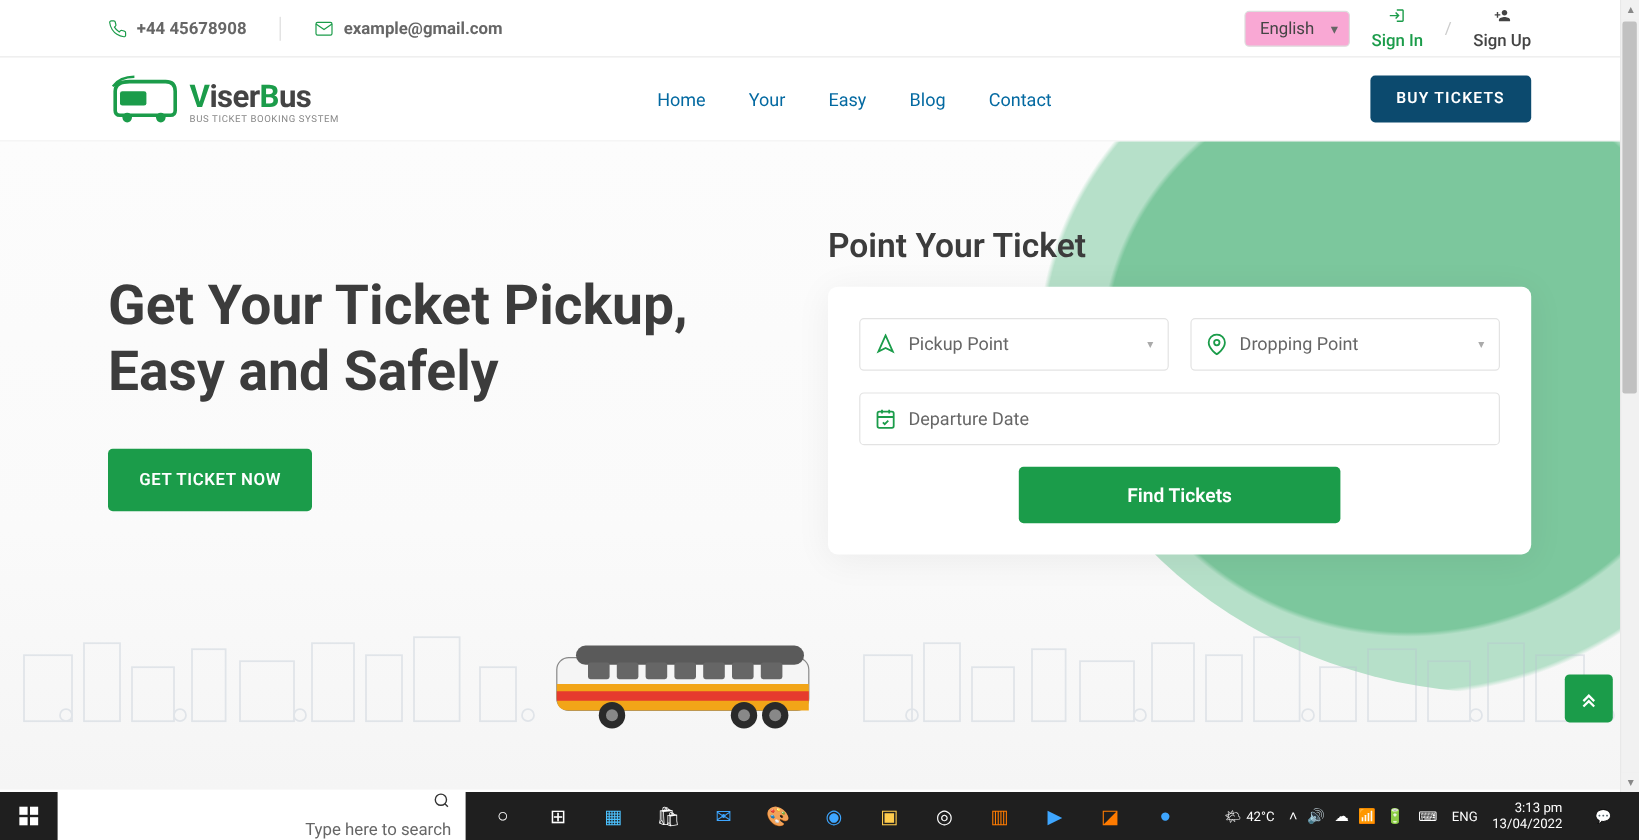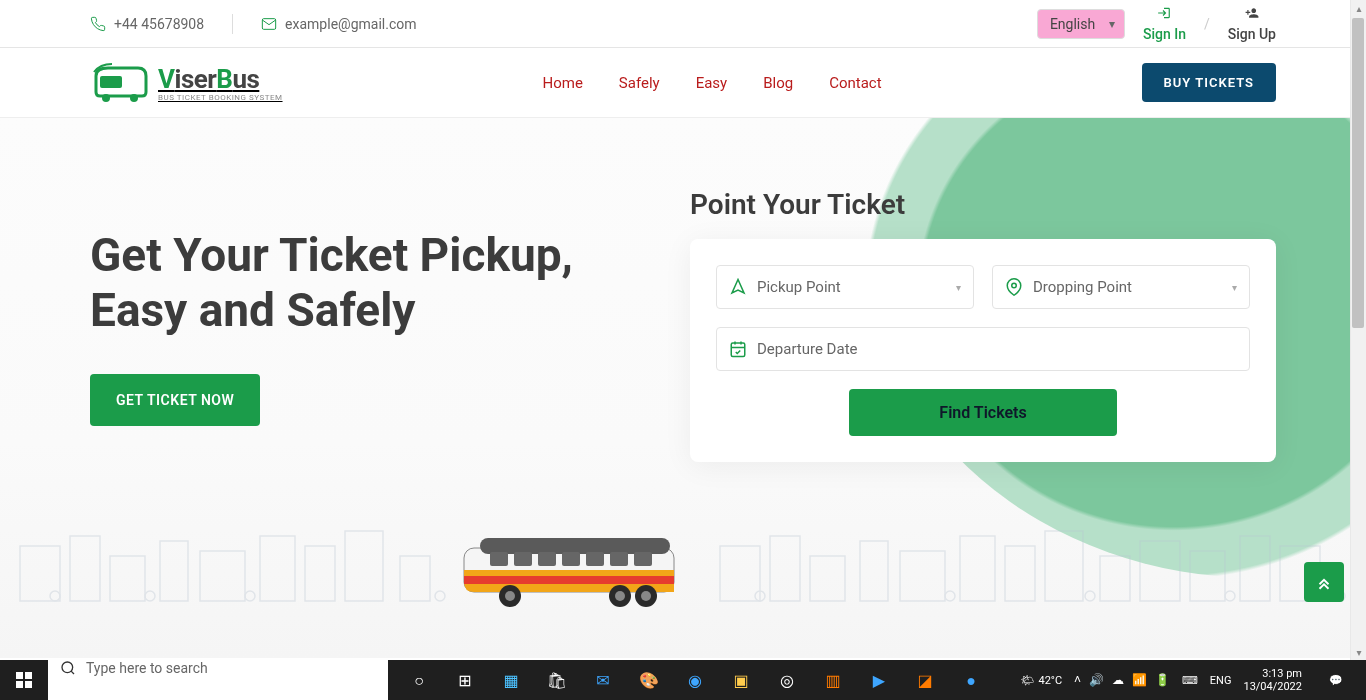--- a/index.html
+++ b/index.html
@@ -2,72 +2,72 @@
 <html><head>
 <meta charset="utf-8">
 <style>
 * { margin: 0; padding: 0; box-sizing: border-box; font-family: -apple-system, BlinkMacSystemFont, "Segoe UI", Roboto, sans-serif; }
 body { background: #fff; width: 1366px; height: 700px; overflow: hidden; position: relative; }
 
 
 .topbar { height: 48px; border-bottom: 1px solid #e5e5e5; display: flex; align-items: center; padding: 0 90px; font-size: 14px; color: #666; }
 .topbar .left { display: flex; align-items: center; gap: 24px; }
 .topbar .sep { width: 1px; height: 20px; background: #ddd; margin: 0 4px; }
-.topbar .contact { display: flex; align-items: center; gap: 8px; color: #666; }
+.topbar .contact { display: flex; align-items: center; gap: 8px; color: #666; font-weight: bold; }
 .topbar .contact svg { width: 16px; height: 16px; stroke: #1b9c4a; fill: none; stroke-width: 1.5; }
 .topbar .right { margin-left: auto; display: flex; align-items: center; gap: 18px; }
 .lang-select { border: 1px solid #ddd; border-radius: 4px; padding: 6px 28px 6px 12px; font-size: 14px; color: #444; background: #f9a8d4; appearance: none; position: relative; }
 .lang-wrap { position: relative; }
 .lang-wrap::after { content: "▾"; position: absolute; right: 10px; top: 50%; transform: translateY(-50%); color: #666; pointer-events: none; font-size: 12px; }
 .auth-link { color: #1b9c4a; font-weight: 500; display: flex; align-items: center; gap: 6px; cursor: pointer; flex-direction: column; }
 .auth-link.signup { color: #444; }
 .auth-link svg { width: 14px; height: 14px; }
 .slash { color: #ccc; }
 
 
 .navbar { height: 70px; display: flex; align-items: center; padding: 0 90px; border-bottom: 1px solid #eee; background: #fff; }
-.logo { display: flex; align-items: center; gap: 8px; text-decoration: underline; }
+.logo { display: flex; align-items: flex-end; gap: 8px; }
 .logo svg { width: 60px; height: 42px; }
 .logo-text { font-size: 26px; font-weight: 700; color: #444; letter-spacing: -0.5px; }
 .logo-text .v { color: #1b9c4a; }
 .logo-sub { font-size: 8px; color: #888; letter-spacing: 0.5px; display: block; line-height: 1; }
 .nav-links { display: flex; gap: 36px; margin-left: auto; margin-right: auto; }
-.nav-links a { color: #b91c1c; text-decoration: none; font-size: 15px; cursor: pointer; }
+.nav-links a { color: #0369a1; text-decoration: none; font-size: 15px; cursor: pointer; }
 .buy-btn { background: #0c4a6e; color: #fff; padding: 12px 22px; border: none; border-radius: 4px; font-size: 13px; font-weight: 600; letter-spacing: 1px; cursor: pointer; }
 
 
 .hero { position: relative; height: 540px; overflow: hidden; background: linear-gradient(180deg, #fcfcfc 0%, #fafafa 60%, #f5f5f5 100%); }
 .blob { position: absolute; right: -60px; top: -60px; width: 560px; height: 520px; background: radial-gradient(ellipse at 55% 45%, #7cc79d 0%, #7cc79d 58%, #b6e0c9 59%, #b6e0c9 70%, transparent 71%); border-radius: 0 0 0 70% / 0 0 0 65%; z-index: 0; }
 .hero-inner { position: relative; z-index: 1; display: flex; padding: 70px 90px 0; gap: 40px; }
 .hero-left { flex: 0 0 560px; padding-top: 40px; }
 .hero-title { font-size: 46px; font-weight: 700; color: #3c3c3c; line-height: 1.2; margin-bottom: 36px; }
 .get-btn { background: #1b9c4a; color: #fff; border: none; padding: 18px 26px; border-radius: 4px; font-size: 14px; font-weight: 600; letter-spacing: 0.5px; cursor: pointer; }
 
 .hero-right { flex: 1; }
 .form-title { font-size: 28px; font-weight: 600; color: #3c3c3c; margin-bottom: 18px; }
 .form-card { background: #fff; border-radius: 8px; padding: 26px; box-shadow: 0 4px 30px rgba(0,0,0,0.06); }
 .form-row { display: flex; gap: 18px; margin-bottom: 18px; }
 .form-field { flex: 1; position: relative; border: 1px solid #e3e3e3; border-radius: 4px; padding: 12px 30px 12px 40px; display: flex; align-items: center; font-size: 15px; color: #666; background: #fff; cursor: pointer; }
 .form-field.select::after { content: "▾"; position: absolute; right: 12px; top: 50%; transform: translateY(-50%); color: #aaa; font-size: 10px; }
 .field-icon { position: absolute; left: 12px; top: 50%; transform: translateY(-50%); width: 18px; height: 18px; }
-.find-btn { display: block; margin: 0 auto; background: #1b9c4a; color: #0f172a; border: none; padding: 14px 90px; border-radius: 4px; font-size: 16px; font-weight: 600; cursor: pointer; }
+.find-btn { display: block; margin: 0 auto; background: #1b9c4a; color: #ffffff; border: none; padding: 14px 90px; border-radius: 4px; font-size: 16px; font-weight: 600; cursor: pointer; }
 
 
 .skyline { position: absolute; bottom: 52px; left: 0; right: 0; height: 90px; z-index: 1; opacity: 0.35; }
 .bus-img { position: absolute; bottom: 48px; left: 460px; z-index: 2; }
 
 
 .scroll-top { position: absolute; right: 22px; bottom: 56px; width: 40px; height: 40px; background: #1b9c4a; border-radius: 4px; display: flex; align-items: center; justify-content: center; cursor: pointer; z-index: 10; }
 .scroll-top svg { width: 18px; height: 18px; stroke: #fff; fill: none; stroke-width: 2.5; }
 
 
 .taskbar { position: absolute; bottom: 0; left: 0; right: 0; height: 40px; background: #1f1f1f; display: flex; align-items: center; color: #fff; font-size: 12px; z-index: 20; }
 .start { width: 48px; height: 40px; display: flex; align-items: center; justify-content: center; }
 .start svg { width: 16px; height: 16px; fill: #fff; }
-.search-box { background: #fff; height: 40px; width: 340px; display: flex; align-items: flex-start; padding: 0 12px; gap: 10px; color: #666; font-size: 14px; }
+.search-box { background: #fff; height: 40px; width: 340px; display: flex; align-items: flex-end; padding: 0 12px; gap: 10px; color: #666; font-size: 14px; flex-direction: column; }
 .search-box svg { width: 16px; height: 16px; stroke: #333; fill: none; stroke-width: 2; }
 .task-icons { display: flex; height: 40px; align-items: center; margin-left: 8px; gap: 0; }
 .task-icons .ti { width: 46px; height: 40px; display: flex; align-items: center; justify-content: center; font-size: 16px; }
 .tray { margin-left: auto; display: flex; align-items: center; gap: 12px; padding: 0 8px; height: 40px; font-size: 11px; color: #fff; }
 .tray .temp { display: flex; align-items: center; gap: 4px; }
 .tray-icons { display: flex; gap: 8px; align-items: center; font-size: 12px; }
 .tray .dt { text-align: right; line-height: 1.2; font-size: 11px; }
 .notif { width: 44px; height: 40px; display: flex; align-items: center; justify-content: center; }
 
 
@@ -134,21 +134,21 @@
       <circle cx="16" cy="36" r="4" fill="#1b9c4a"></circle>
       <circle cx="44" cy="36" r="4" fill="#1b9c4a"></circle>
     </svg>
     <div>
       <div class="logo-text"><span class="v">V</span>iser<span class="v">B</span>us</div>
       <span class="logo-sub">BUS TICKET BOOKING SYSTEM</span>
     </div>
   </div>
   <nav class="nav-links">
     <a>Home</a>
-    <a>Safely</a>
+    <a>Your</a>
     <a>Easy</a>
     <a>Blog</a>
     <a>Contact</a>
   </nav>
   <button class="buy-btn">BUY  TICKETS</button>
 </div>
 
 <div class="hero">
   <div class="blob"></div>
 

